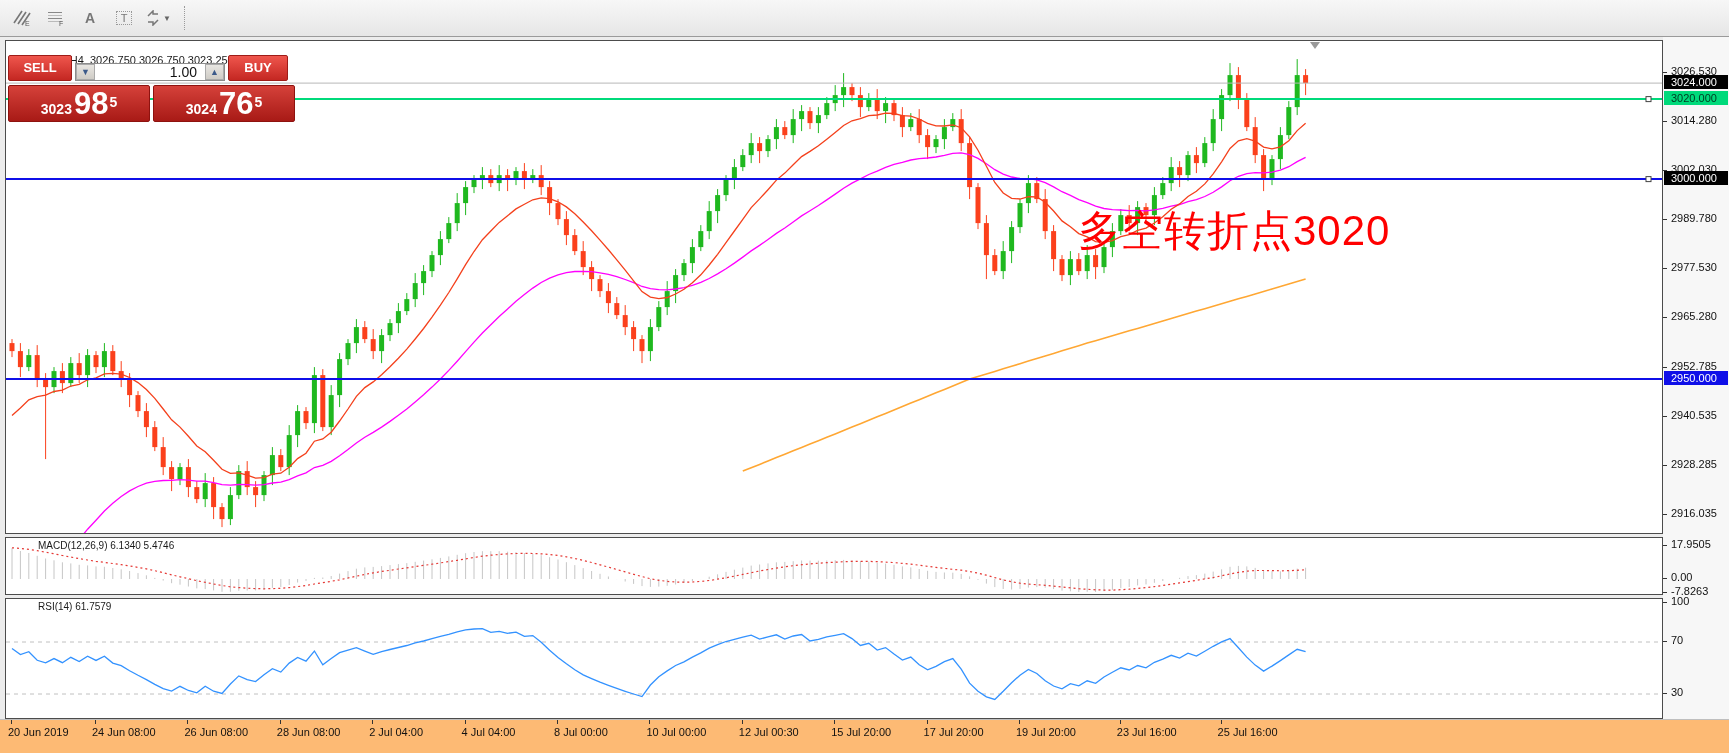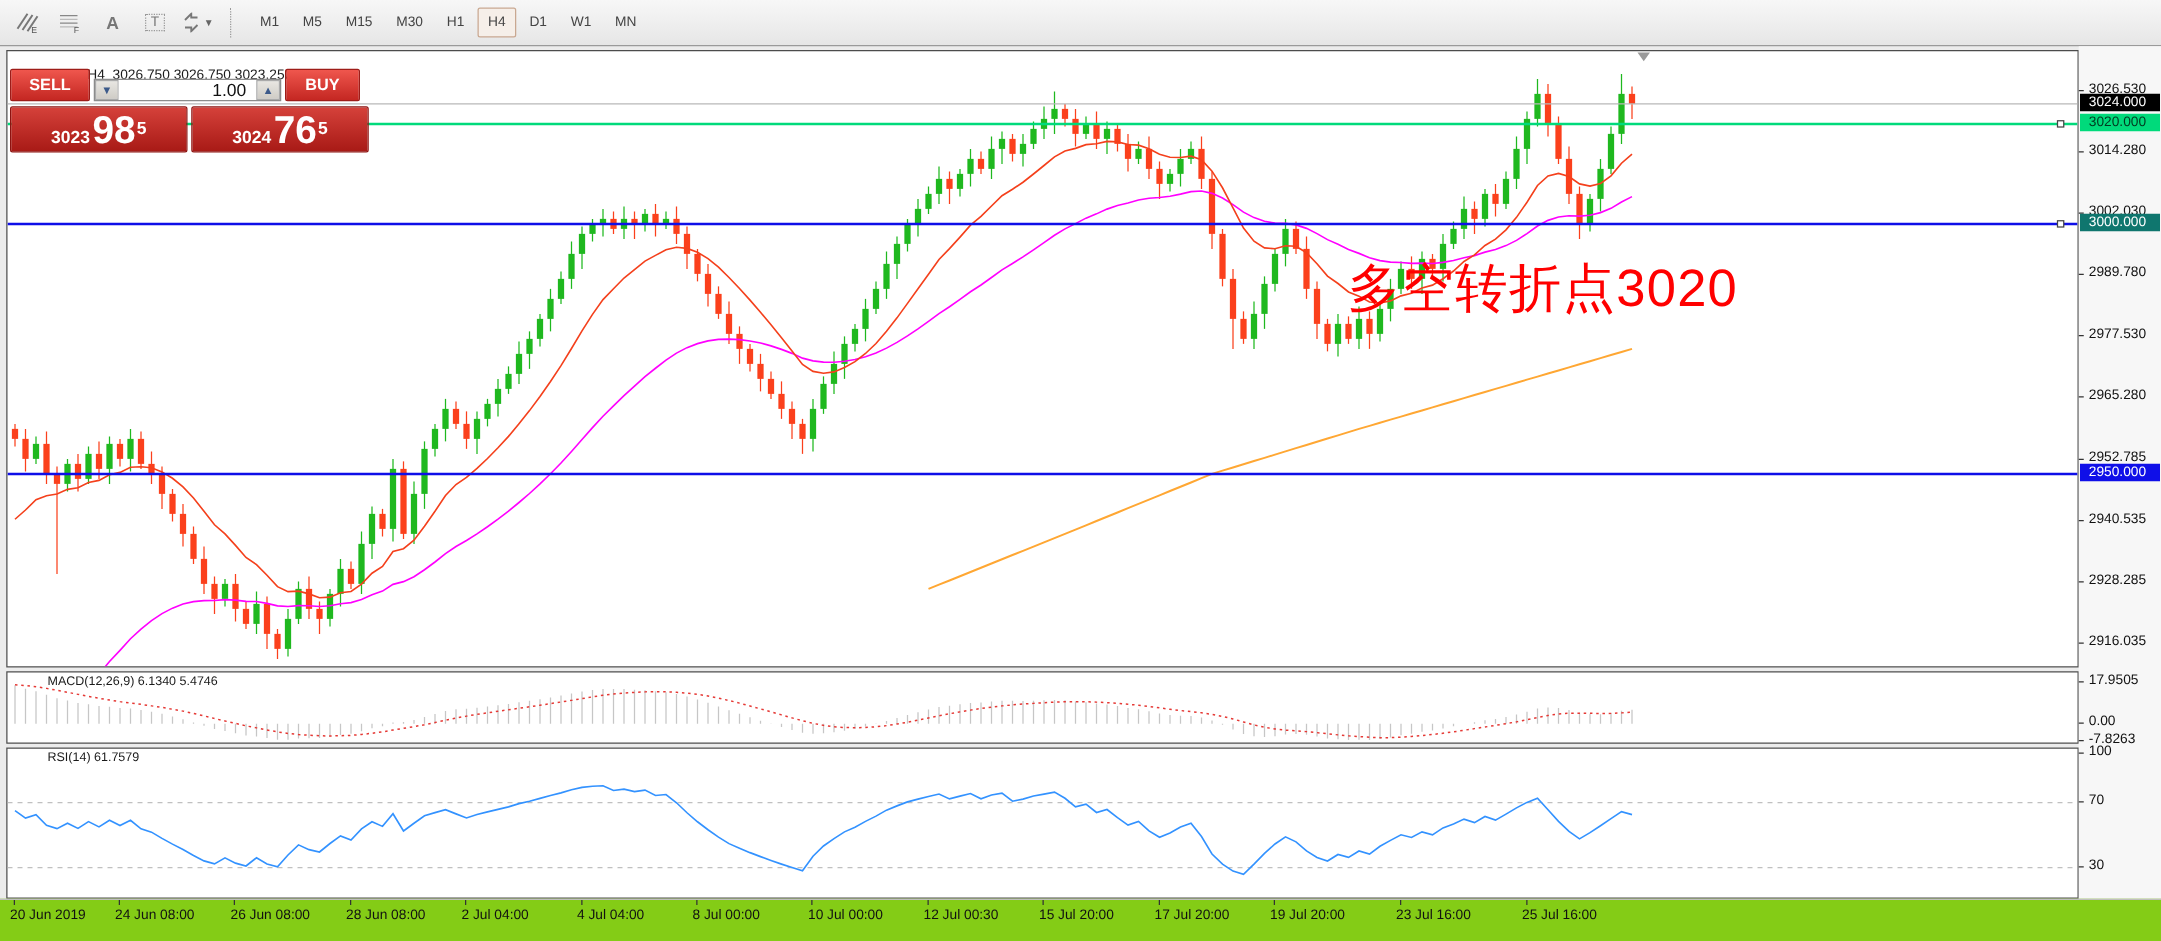--- a/index.html
+++ b/index.html
@@ -47,21 +47,21 @@
   #price-axis{position:absolute;left:1663px;top:37px;width:66px;height:682px;background:#f7f7f7;}
   .axis-label{
     position:absolute;left:8px;font-size:11px;color:#111;white-space:nowrap;
   }
   .axis-tick{position:absolute;left:0;width:4px;height:1px;background:#333}
   .axis-badge{
     position:absolute;left:1px;width:64px;font-size:11px;padding:1px 12px 1px 7px;box-sizing:border-box;
     white-space:nowrap;
   }
   #time-axis{
-    position:absolute;left:0px;top:719px;width:1729px;height:34px;background:#84cc16;
+    position:absolute;left:0px;top:719px;width:1729px;height:34px;background:#fdba74;
     border-top:1px solid #bfbfbf;
   }
   .time-label{position:absolute;top:6px;font-size:11px;color:#111;white-space:nowrap}
   .time-tick{position:absolute;top:0;width:1px;height:4px;background:#333}
   
   .trade-panel{position:absolute;left:8px;top:57px;z-index:40;width:290px}
   .tp-row1{display:flex;align-items:flex-end;height:24px}
   .tp-btn{
     width:64px;color:#fff;font-size:13px;font-weight:bold;text-align:center;line-height:24px;
     background:linear-gradient(180deg,#ef564d,#c42722);border:1px solid #9e1c18;border-radius:2px;
@@ -127,31 +127,20 @@
     <span style="border:1px dotted #999;padding:0 4px;font-size:11px;color:#777">T</span>
   </div>
   <div class="tb-btn">
     <svg width="16" height="16" viewBox="0 0 16 16">
       <path d="M3 6 L8 1 L8 4 L13 4" fill="none" stroke="#777" stroke-width="1.5"></path>
       <path d="M13 10 L8 15 L8 12 L3 12" fill="none" stroke="#777" stroke-width="1.5"></path>
     </svg>
     <span class="icon-caret">▼</span>
   </div>
   <div class="tb-sep"></div>
-  <div id="tf-buttons" style="display:flex">
-      <div class="tf-btn">M1</div>
-      <div class="tf-btn">M5</div>
-      <div class="tf-btn">M15</div>
-      <div class="tf-btn">M30</div>
-      <div class="tf-btn">H1</div>
-      <div class="tf-btn active">H4</div>
-      <div class="tf-btn">D1</div>
-      <div class="tf-btn">W1</div>
-      <div class="tf-btn">MN</div>
-    </div>
 </div>
 
 <div id="pane-price" class="pane">
   <svg id="svg-price" width="1656" height="492">
       <line x1="6.0" y1="298.1" x2="6.0" y2="316.1" stroke="#fb401c" stroke-width="1"></line>
       <rect x="3.5" y="302.1" width="5" height="8.0" fill="#fb401c"></rect>
       <line x1="14.4" y1="302.1" x2="14.4" y2="336.1" stroke="#fb401c" stroke-width="1"></line>
       <rect x="11.9" y="310.1" width="5" height="16.0" fill="#fb401c"></rect>
       <line x1="22.8" y1="308.1" x2="22.8" y2="330.1" stroke="#1fb81f" stroke-width="1"></line>
       <rect x="20.3" y="314.1" width="5" height="12.0" fill="#1fb81f"></rect>
@@ -689,21 +678,21 @@
     <div class="axis-label" style="top: 322.98px;">2952.785</div>
     <div class="axis-tick" style="top: 329.98px;"></div>
     <div class="axis-label" style="top: 371.98px;">2940.535</div>
     <div class="axis-tick" style="top: 378.98px;"></div>
     <div class="axis-label" style="top: 420.98px;">2928.285</div>
     <div class="axis-tick" style="top: 427.98px;"></div>
     <div class="axis-label" style="top: 469.98px;">2916.035</div>
     <div class="axis-tick" style="top: 476.98px;"></div>
     <div class="axis-badge" style="background: rgb(0, 0, 0); color: rgb(255, 255, 255); top: 38.12px;">3024.000</div>
     <div class="axis-badge" style="background: rgb(0, 218, 123); color: rgb(0, 58, 32); top: 54.12px;">3020.000</div>
-    <div class="axis-badge" style="background: #0f766e; color: rgb(255, 255, 255); top: 134.12px;">3000.000</div>
+    <div class="axis-badge" style="background: #000000; color: rgb(255, 255, 255); top: 134.12px;">3000.000</div>
     <div class="axis-badge" style="background: rgb(15, 15, 232); color: rgb(255, 255, 255); top: 334.12px;">2950.000</div>
     <div class="axis-label" style="top: 501.007px;">17.9505</div>
     <div class="axis-tick" style="top: 508.007px;"></div>
     <div class="axis-label" style="top: 534px;">0.00</div>
     <div class="axis-tick" style="top: 541px;"></div>
     <div class="axis-label" style="top: 548.385px;">-7.8263</div>
     <div class="axis-tick" style="top: 555.385px;"></div>
     <div class="axis-label" style="top: 558px;">100</div>
     <div class="axis-tick" style="top: 565px;"></div>
     <div class="axis-label" style="top: 597px;">70</div>

